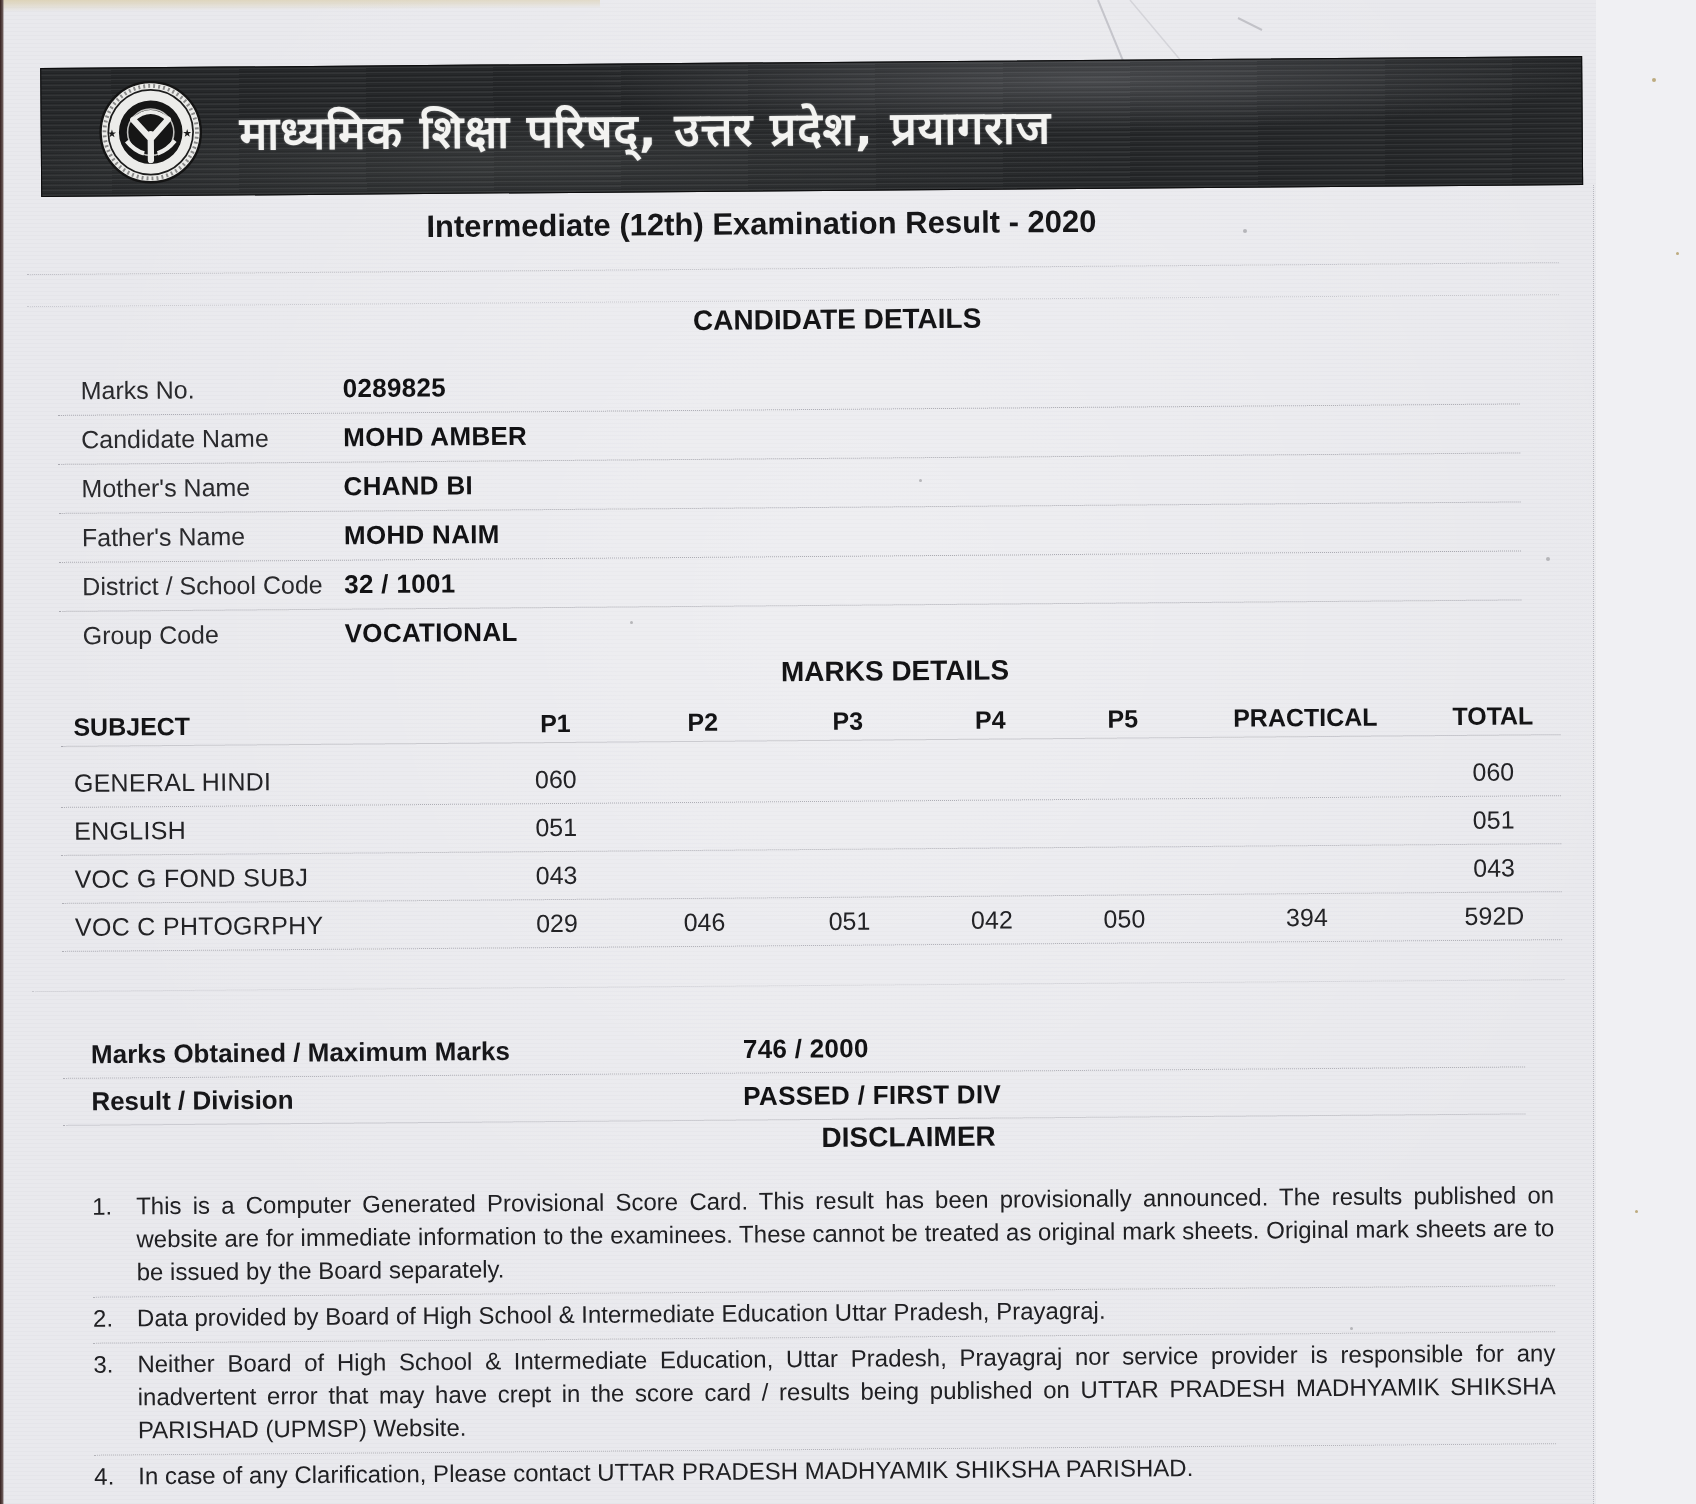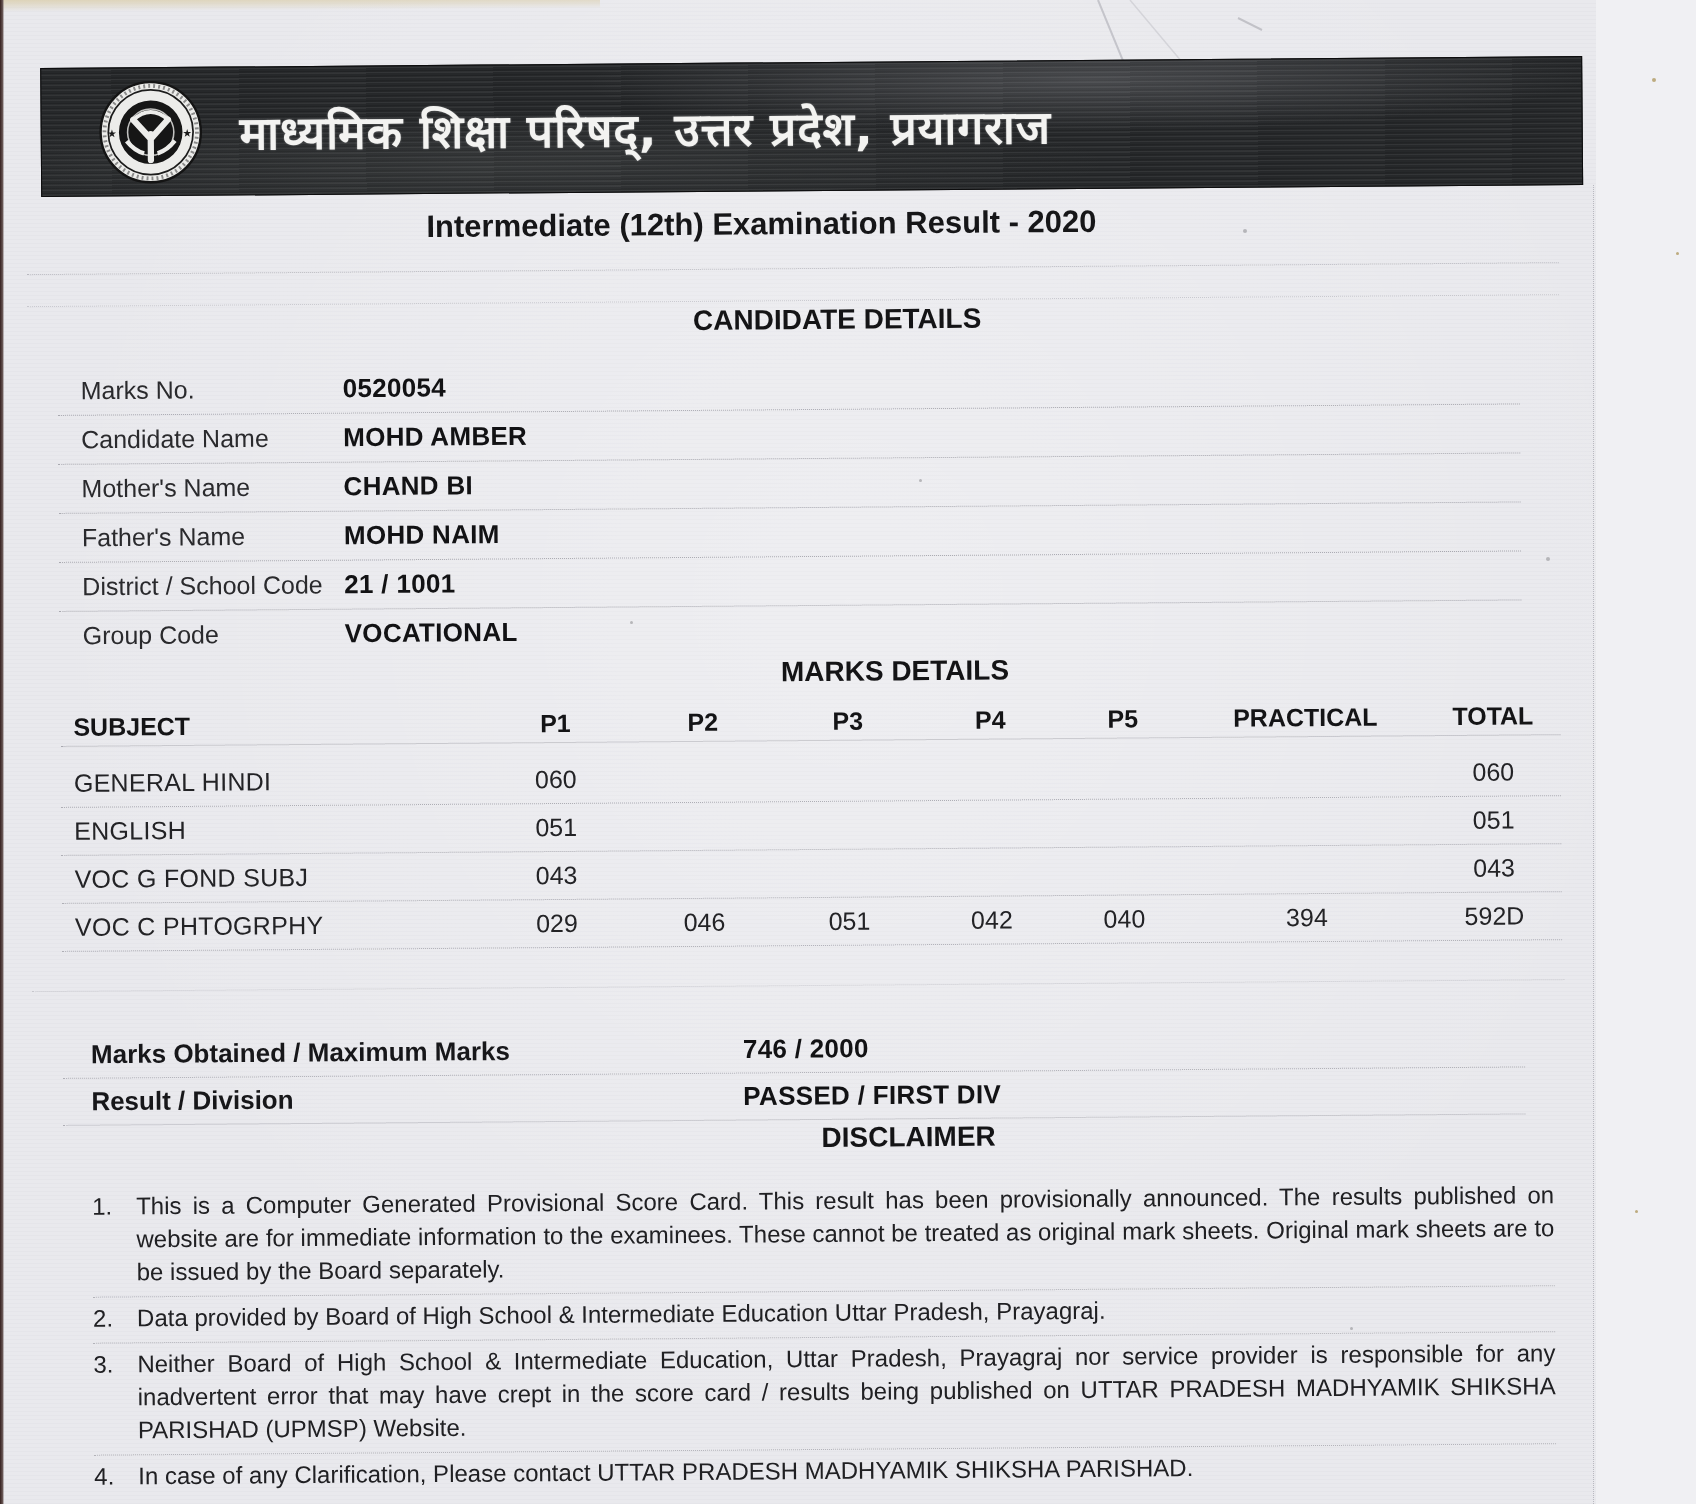--- a/index.html
+++ b/index.html
@@ -124,37 +124,37 @@
     <h1 class="doc-title">Intermediate (12th) Examination Result - 2020</h1>
 
     <div class="hline" style="top:268px;"></div>
     <div class="hline" style="top:300px;opacity:.55;"></div>
 
     <h2 class="sec sec-cand">CANDIDATE DETAILS</h2>
 
     <div class="cand-rows">
       <div class="crow">
         <span class="lab">Marks No.</span>
-        <span class="val">0520054</span>
+        <span class="val">0289825</span>
       </div>
       <div class="crow">
         <span class="lab">Candidate Name</span>
         <span class="val">MOHD AMBER</span>
       </div>
       <div class="crow">
         <span class="lab">Mother's Name</span>
         <span class="val">CHAND BI</span>
       </div>
       <div class="crow">
         <span class="lab">Father's Name</span>
         <span class="val">MOHD NAIM</span>
       </div>
       <div class="crow">
         <span class="lab">District / School Code</span>
-        <span class="val">21 / 1001</span>
+        <span class="val">32 / 1001</span>
       </div>
       <div class="crow" style="border-bottom:none;">
         <span class="lab">Group Code</span>
         <span class="val">VOCATIONAL</span>
       </div>
     </div>
 
     <h2 class="sec sec-marks">MARKS DETAILS</h2>
 
     <div class="mtable">
@@ -198,21 +198,21 @@
           <span class="c"></span>
           <span class="c"></span>
           <span class="c">043</span>
         </div>
         <div class="mgrid mrow">
           <span class="c0">VOC C PHTOGRPHY</span>
           <span class="c">029</span>
           <span class="c">046</span>
           <span class="c">051</span>
           <span class="c">042</span>
-          <span class="c">040</span>
+          <span class="c">050</span>
           <span class="c">394</span>
           <span class="c">592D</span>
         </div>
       </div>
     </div>
 
     <div class="hline" style="top:985px;opacity:.55;"></div>
 
     <div class="sum-rows">
       <div class="srow">

